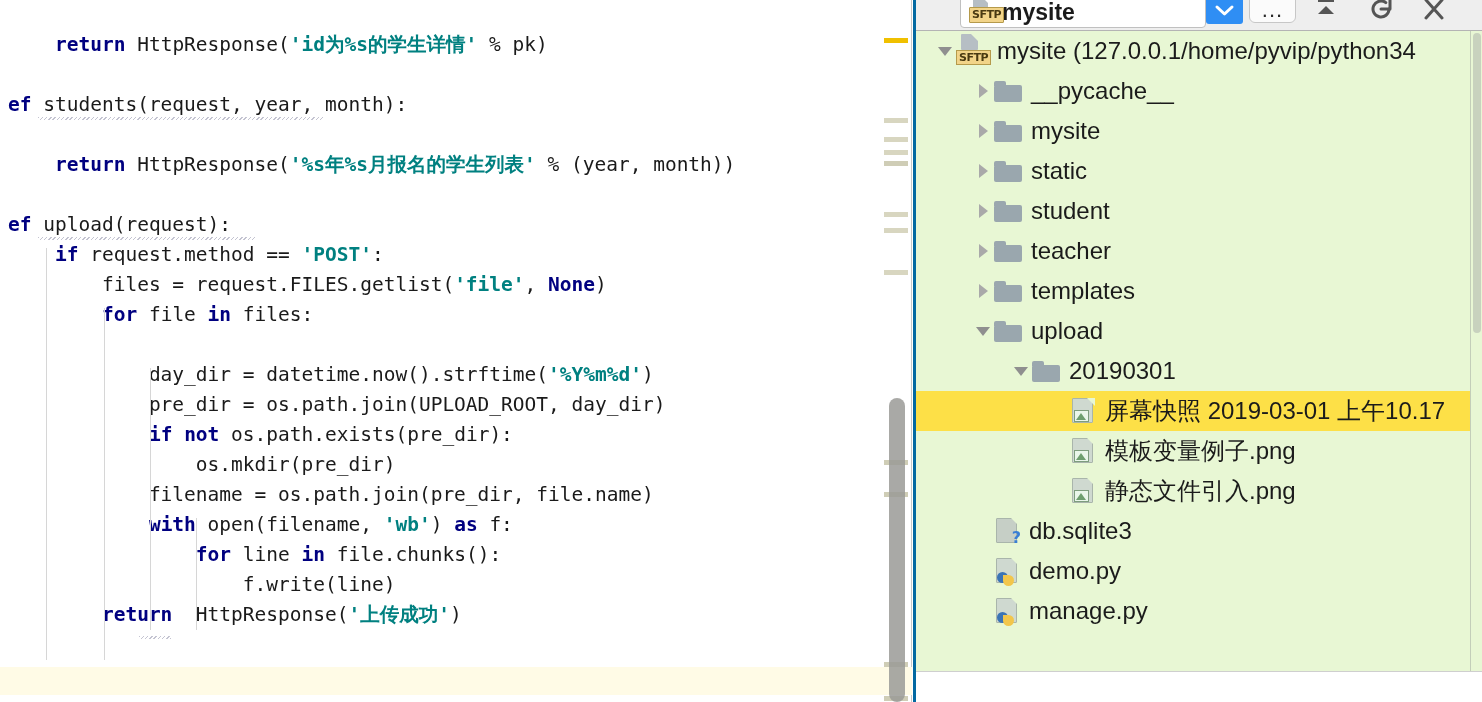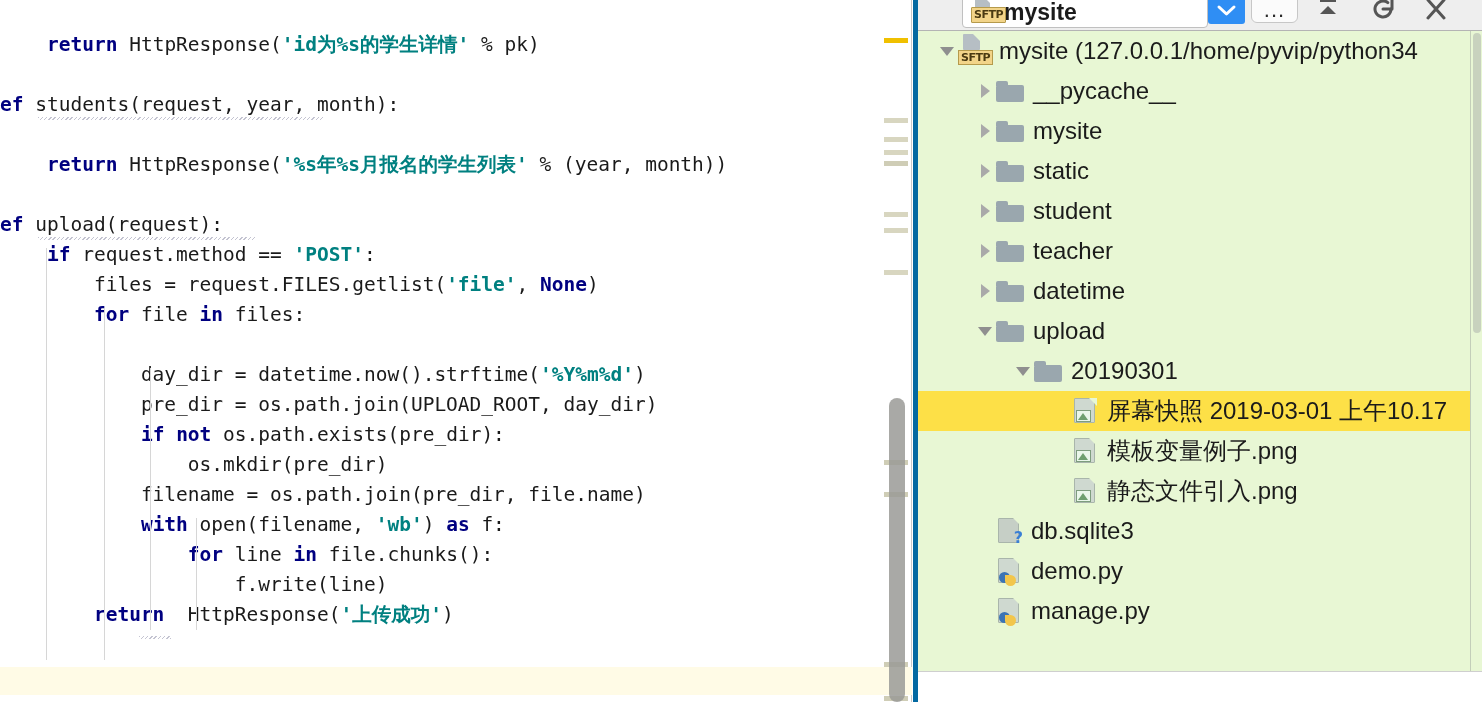--- a/index.html
+++ b/index.html
@@ -29,21 +29,21 @@
     width: 884px; height: 702px;
     font-family: "DejaVu Sans Mono", "Liberation Mono", monospace;
     font-size: 19.5px;
     line-height: 30px;
     color: #1a1a1a;
     white-space: pre;
   }
   .line {
     height: 30px;
     line-height: 30px;
-    padding-left: 0px;
+    padding-left: 8px;
     position: relative;
     white-space: pre;
   }
   .kw   { color: #000080; font-weight: bold; }
   .str  { color: #008080; font-weight: bold; }
   .plain{ color: #1a1a1a; }
 
   
   .squig {
     position: absolute;
@@ -96,21 +96,21 @@
     background: #fffbe6;
   }
 
   
   #panel {
     position: absolute;
     left: 913px; top: 0;
     width: 569px; height: 702px;
     background: #e8f7d4;
     overflow: hidden;
-    border-left: 5px solid #0369a1;
+    border-left: 3px solid #0369a1;
   }
   #panel-header {
     position: absolute;
     left: 0; top: 0;
     width: 569px; height: 31px;
     background: #eeeeee;
     border-bottom: 1px solid #b4b4b4;
     display: flex;
     align-items: flex-end;
   }
@@ -499,21 +499,21 @@
             <svg width="20" height="20" viewBox="0 0 20 20">
               <path d="M6 3 L15 10 L6 17 Z" fill="#a9a9a9"></path>
             </svg>
           </span>
           <span class="icon-slot">
             <span class="folder">
               <span class="tab"></span>
               <span class="body"></span>
             </span>
           </span>
-          <span class="label">datetime</span>
+          <span class="label">templates</span>
         </div>
         <div class="row">
           <span class="twisty" style="margin-left: 56px;">
             <svg width="20" height="20" viewBox="0 0 20 20">
               <path d="M3 6 L17 6 L10 15 Z" fill="#8f8f8f"></path>
             </svg>
           </span>
           <span class="icon-slot">
             <span class="folder">
               <span class="tab"></span>

